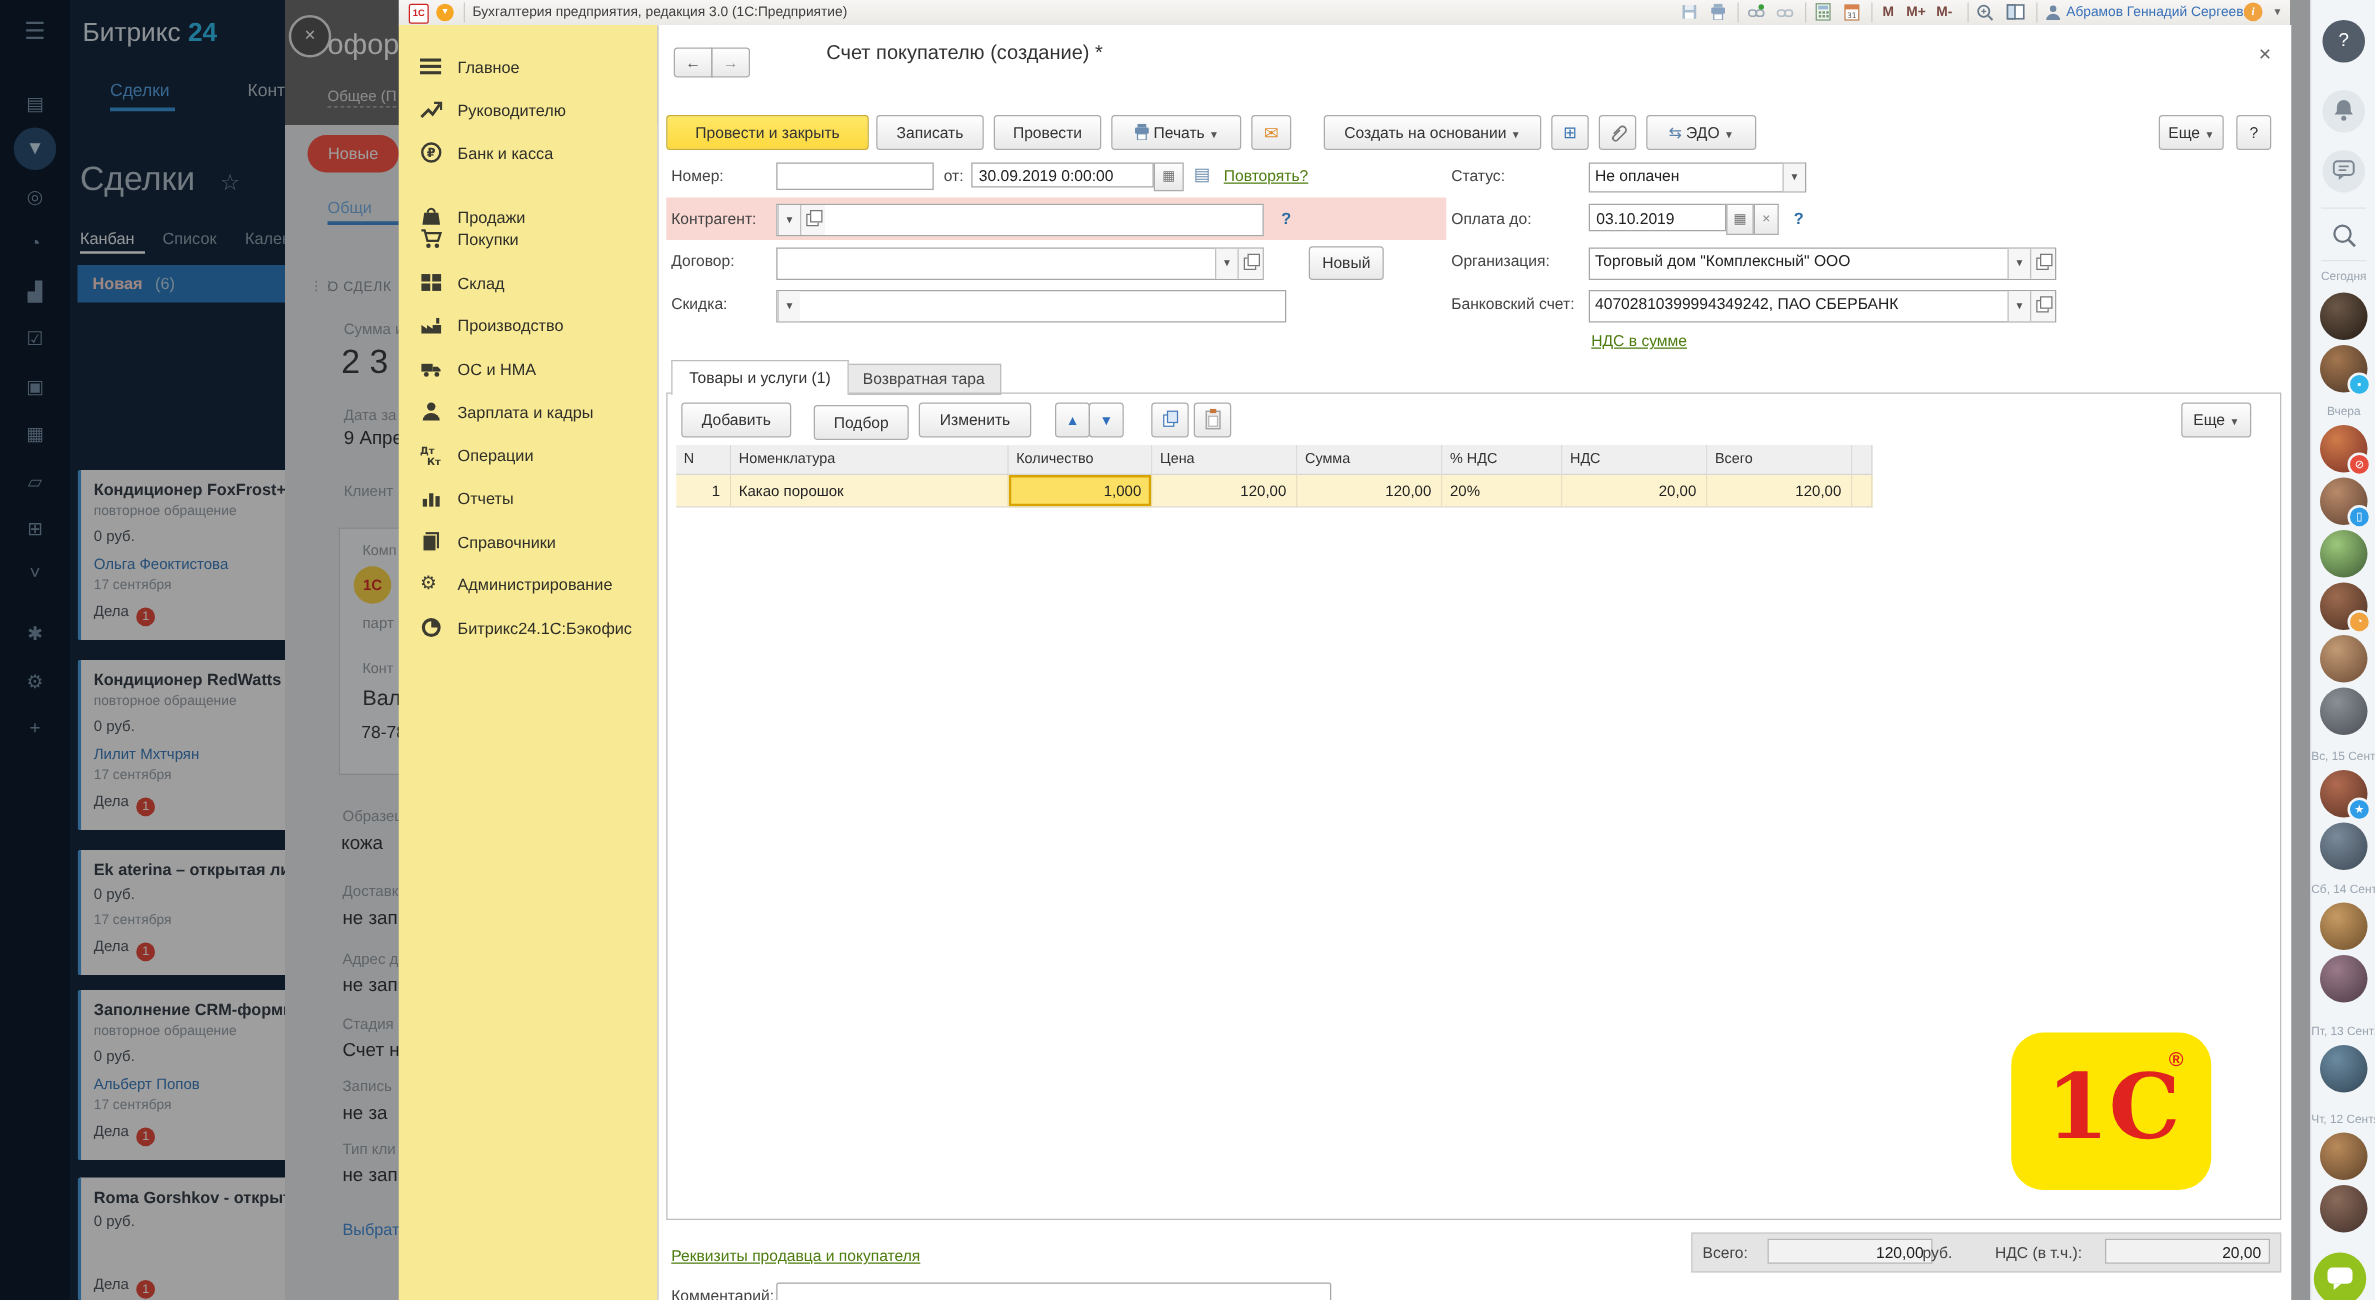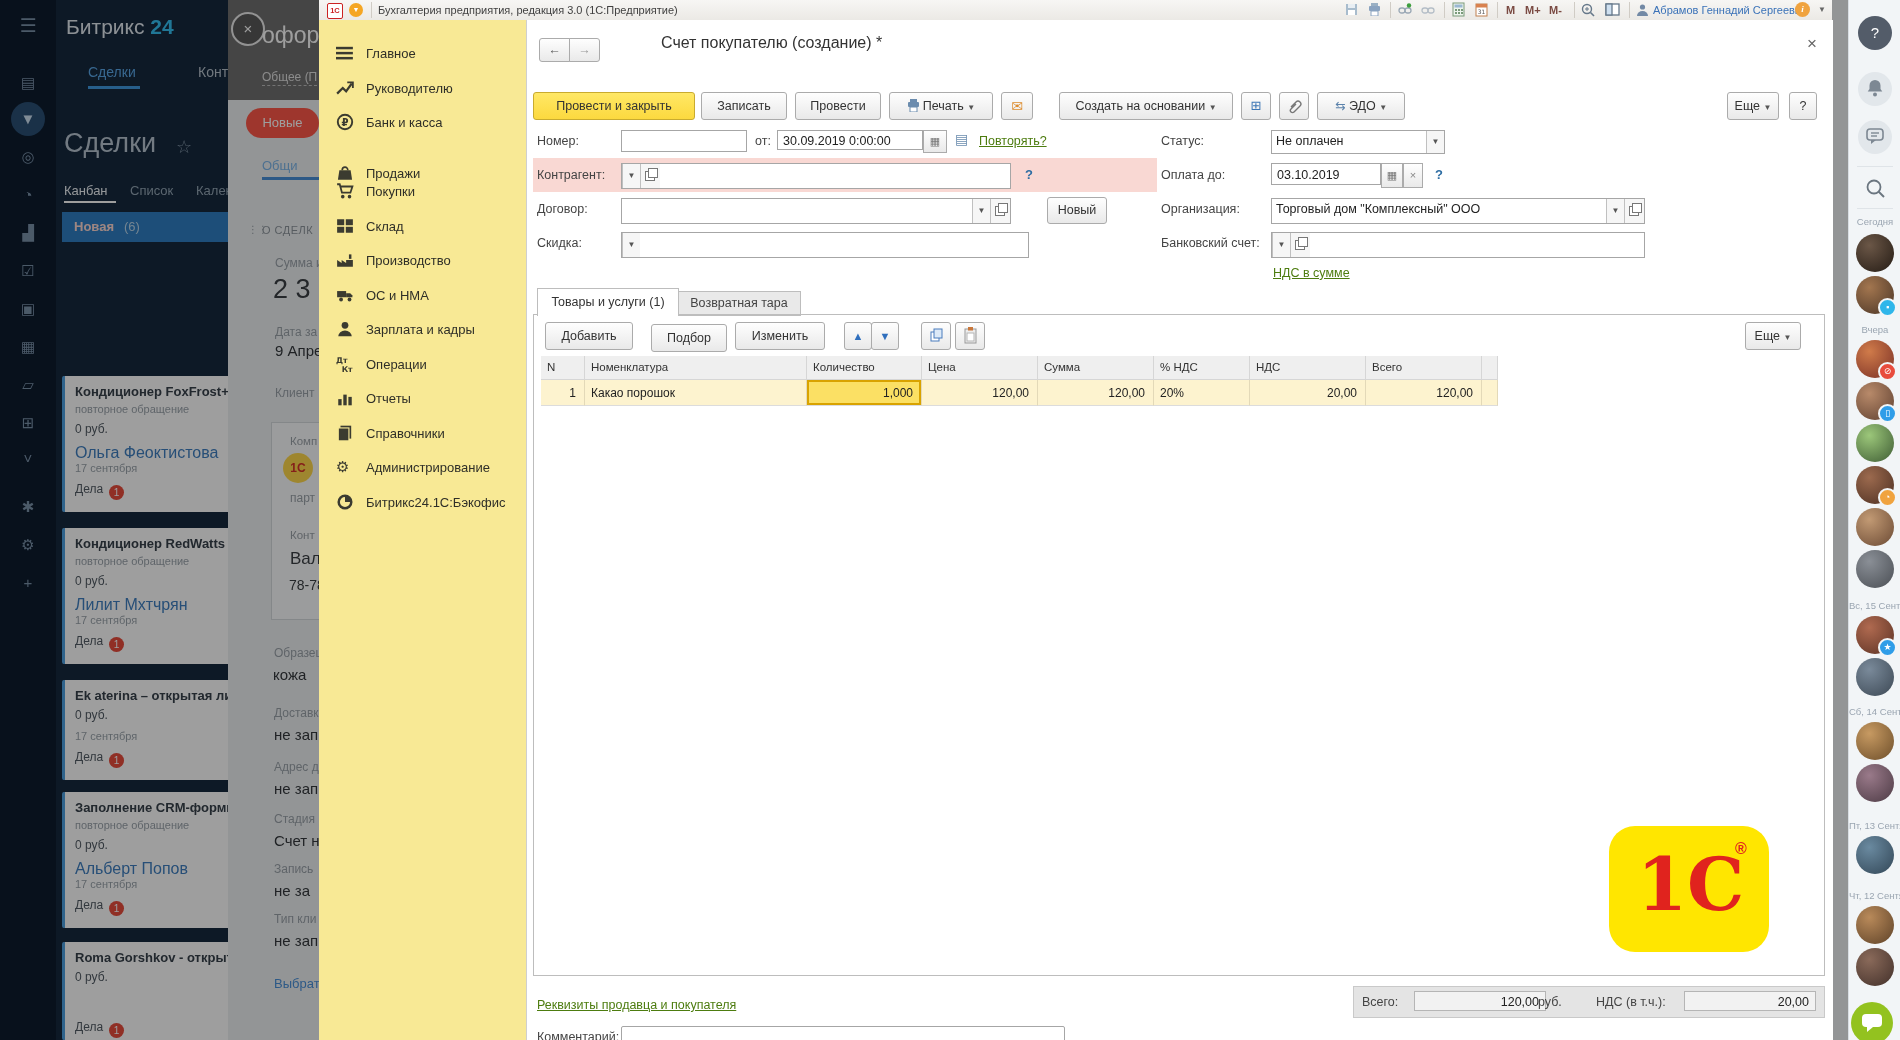--- a/index.html
+++ b/index.html
@@ -10,21 +10,21 @@
   
   .bx-bg{position:absolute;left:0;top:0;width:1848px;height:1040px;background:#16293e;}
   .bx-side{position:absolute;left:0;top:0;width:56px;height:1040px;background:#0d1c2e;}
   .bxi{position:absolute;left:0;width:56px;text-align:center;font-size:15px;color:rgba(150,175,200,.8);}
   .bxi-active{position:absolute;left:11px;width:34px;height:34px;border-radius:50%;background:#2a4f74;}
   .bx-card{position:absolute;left:62px;width:166px;background:#fff;border-left:3px solid #4da0e0;
     border-radius:2px;overflow:hidden;}
   .bx-card .ct{position:absolute;left:10px;top:8px;font-size:13px;font-weight:bold;color:#37414b;white-space:nowrap;}
   .bx-card .cs{position:absolute;left:10px;top:27px;font-size:11px;color:#9aa3ab;white-space:nowrap;}
   .bx-card .ca{position:absolute;left:10px;font-size:12px;color:#525b64;white-space:nowrap;}
-  .bx-card .cp{position:absolute;left:10px;font-size:16px;color:#3f7fc0;white-space:nowrap;}
+  .bx-card .cp{position:absolute;left:10px;font-size:12px;color:#3f7fc0;white-space:nowrap;}
   .bx-card .cd{position:absolute;left:10px;font-size:11px;color:#9aa3ab;white-space:nowrap;}
   .bx-card .cw{position:absolute;left:10px;font-size:12px;color:#525b64;white-space:nowrap;}
   .bdg1{display:inline-block;width:15px;height:15px;margin-left:6px;border-radius:50%;background:#e84c3d;
     color:#fff;font-size:10px;line-height:15px;text-align:center;vertical-align:-3px;}
   
   .sl-lbl{position:absolute;font-size:12px;color:#9aa2a9;white-space:nowrap;}
   .sl-val{position:absolute;font-size:15px;color:#34383c;white-space:nowrap;}
   
   .dim{position:absolute;left:0;top:0;width:1848px;height:1040px;background:rgba(0,0,0,.38);}
   
@@ -450,20 +450,21 @@
           <i></i>
         </span>
       </div>
 
     <div class="lbl" style="left:10px;top:216px;">Скидка:</div>
     <div class="combo" style="left:94px;top:212px;width:406px;height:24px;">
         <span class="dd" style="line-height:24px;">▼</span>
       </div>
     <div class="lbl" style="left:634px;top:216px;">Банковский счет:</div>
     <div class="combo" style="left:744px;top:212px;width:372px;height:24px;">
+      <span class="val">40702810399994349242, ПАО СБЕРБАНК</span>
         <span class="dd" style="line-height:24px;">▼</span>
         <span class="ob">
           <i></i>
         </span>
       </div>
     <div class="lnk" style="left:746px;top:246px;">НДС в сумме</div>
 
     <div class="tabact" style="left:10px;top:268px;width:140px;height:27px;line-height:27px;">Товары и услуги (1)</div>
     <div class="tabina" style="left:150px;top:271px;width:122px;height:23px;line-height:23px;">Возвратная тара</div>
     <div class="cbox" style="left:6px;top:294px;width:1290px;height:660px;"></div>

